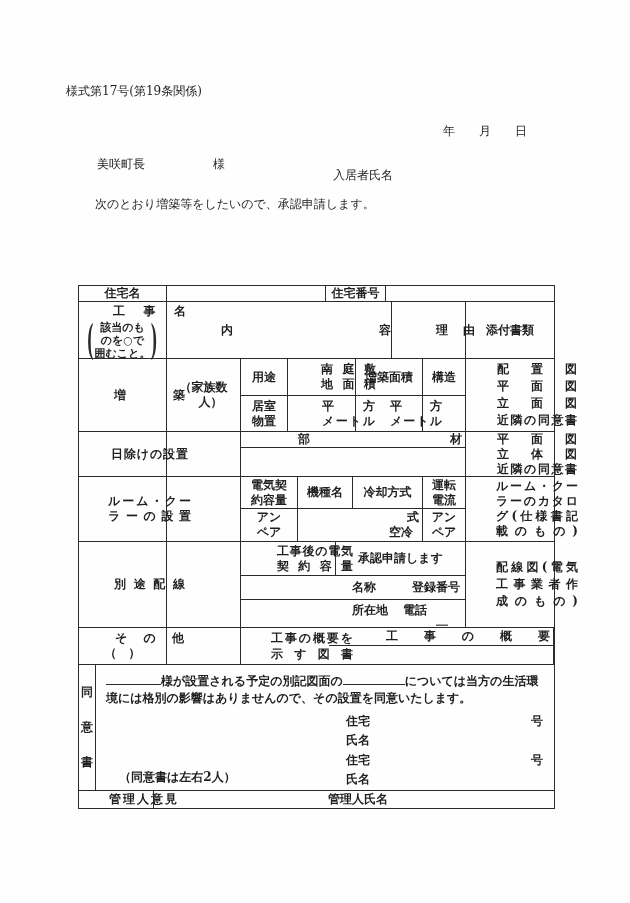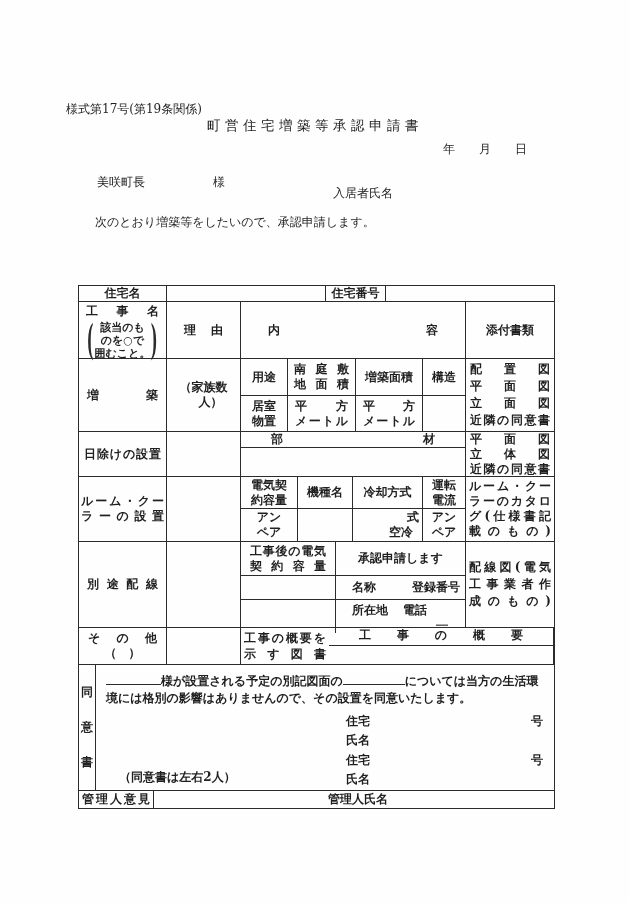--- a/index.html
+++ b/index.html
@@ -3,59 +3,58 @@
 <meta charset="utf-8">
 <style>
   * { margin:0; padding:0; box-sizing:border-box; }
   html,body { background:#e8e8e8; }
   .page {
     position:relative; width:630px; height:903px; margin:0 auto;
     background:#fefefe; color:#1f1f1f;
     font-family:"DejaVu Serif","Liberation Serif",serif;
     font-size:12px; line-height:1.25;
   }
-  .abs { position:absolute;margin-top:18px; }
+  .abs { position:absolute; }
   .title { width:100%; text-align:center; font-size:13.5px; letter-spacing:4.5px; }
   .body-text { width:494px; }
   .body-text p { text-indent:17px; line-height:18px; }
   
   .tbl { position:absolute; left:78px; top:285px; width:477px; border:1px solid #2b2b2b; }
   .tr { display:flex; border-bottom:1px solid #2b2b2b; }
   .tr:last-child { border-bottom:none;gap:8px; }
   .td { border-right:1px solid #2b2b2b; flex:none;font-weight:bold; }
   .td.fl { flex:1 1 auto; border-right:none; }
   .w88{width:88px}.w74{width:74px}.w225{width:225px}
   .inner { display:flex; flex-direction:column; height:100%; }
-  .irow { display:flex; border-bottom:1px solid #2b2b2b; flex:none; }
+  .irow { display:flex; border-bottom:1px solid #2b2b2b; flex:none;align-items:center; }
   .irow.nb { border-bottom:none; flex:1 1 auto; }
   .itd { border-right:1px solid #2b2b2b; flex:none; }
   .ifl { flex:1 1 auto; border-right:none; }
   .vc { display:flex; flex-direction:column; justify-content:center; height:100%; }
-  .jl { text-align:justify; text-align-last:justify; width:100%; }
+  .jl { text-align:justify; text-align-last:justify; width:100%;margin-left:27px; }
   .ctr { text-align:center; width:100%; }
   .paren-row { display:flex; align-items:center; justify-content:center; margin-top:2px; }
   .bigparen { display:inline-block; width:7px; font-size:13px; line-height:1;
               transform:scale(1.1,3.1); transform-origin:center; color:#2b2b2b; }
   .note-lines { font-size:11px; line-height:13px; text-align:center; padding:0 1px; }
   .fill { display:inline-block; height:13px; border-bottom:1px solid #2b2b2b; vertical-align:baseline; }
   .consent-cell { position:relative; }
   .consent-text { padding:7px 6px 0 10px; line-height:17px; }
   .cf { position:absolute; }
   .consent-label { height:100%; display:flex; flex-direction:column; justify-content:space-around;
                    align-items:center; padding:10px 0; }
   .att { line-height:17px; }
   .dash-line { color:#666; }
 </style>
 </head>
 <body>
 
 <div class="page">
 
   <div class="abs" style="left:66px;top:84px">様式第17号(第19条関係)</div>
-  <div class="abs title" style="top:99px">町営住宅増築等承認申請書</div>
   <div class="abs" style="left:443px;top:124px">年　　月　　日</div>
 
   <div class="abs" style="left:97px;top:157px;display:flex;gap:68px">
     <span>美咲町長</span>
     <span>様</span>
   </div>
   <div class="abs" style="left:333px;top:168px">入居者氏名</div>
 
   <div class="abs body-text" style="left:78px;top:195px">
     <p>次のとおり増築等をしたいので、承認申請します。</p>
@@ -80,25 +79,25 @@
         <div class="paren-row">
           <span class="bigparen">(</span>
           <div class="note-lines">
             <div>該当のも</div>
             <div>のを○で</div>
             <div>囲むこと。</div>
           </div>
           <span class="bigparen">)</span>
         </div>
       </div>
+      <div class="td vc w225">
+          <div class="jl" style="padding:0 27px">内容</div>
+        </div>
       <div class="td vc w74">
           <div class="jl" style="padding:0 17px">理由</div>
-        </div>
-      <div class="td vc w225">
-          <div class="jl" style="padding:0 27px">内容</div>
         </div>
       <div class="td fl vc">
           <div class="ctr">添付書類</div>
         </div>
     </div>
 
     <div class="tr" style="height:73px">
       <div class="td vc w88">
           <div class="jl" style="padding:0 8px">増築</div>
         </div>

